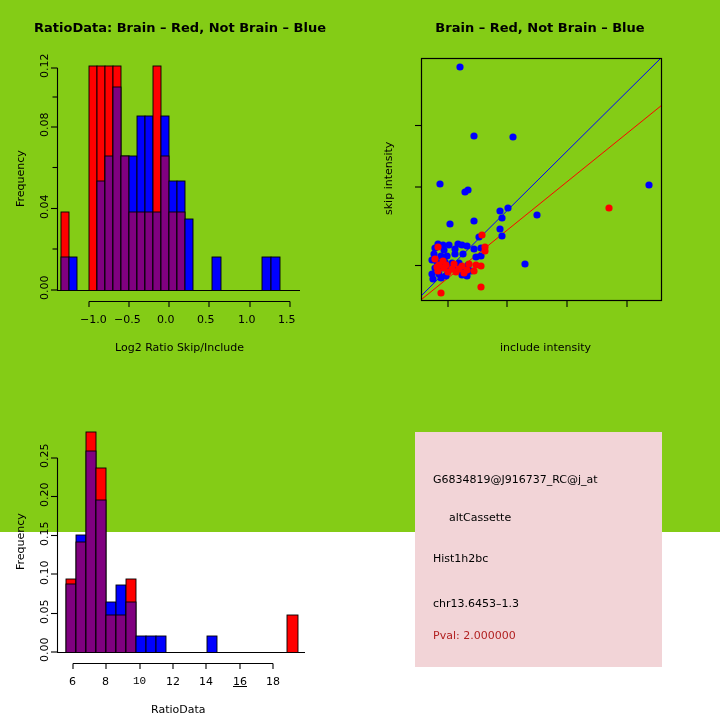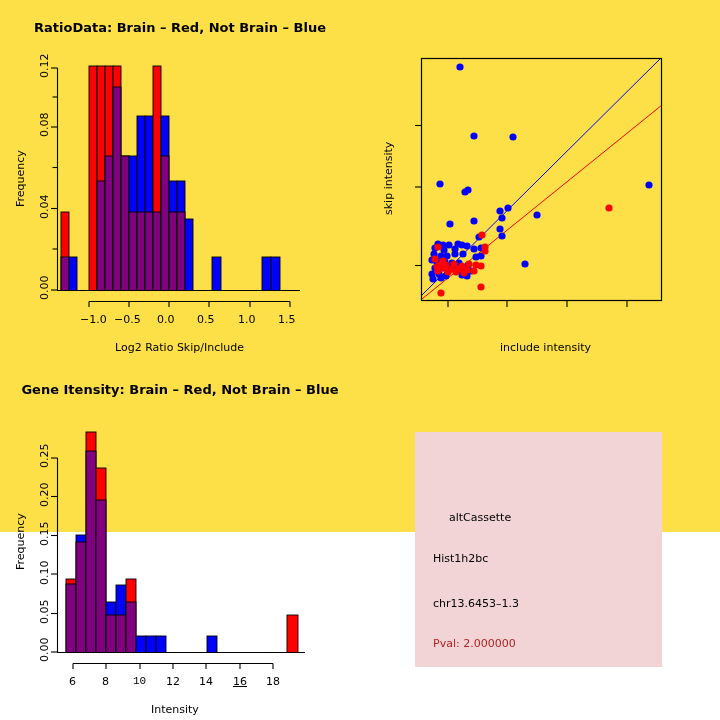--- a/index.html
+++ b/index.html
@@ -1,17 +1,17 @@
 <!DOCTYPE html>
 <html><head>
 <meta charset="utf-8">
 <style>
   html,body{margin:0;padding:0;background:#ffffff;}
   body{width:720px;height:720px;font-family:"DejaVu Sans",sans-serif;overflow:hidden;}
-  #root{position:relative;width:720px;height:532px;background:#fde047;}
+  #root{position:relative;width:720px;height:532px;background:#84cc16;}
   .panel{position:absolute;}
   .ttl{position:absolute;text-align:center;font-weight:bold;font-size:13px;color:#000;
        font-family:"DejaVu Sans",sans-serif;letter-spacing:0px;white-space:nowrap;}
   .axlab{position:absolute;font-size:11px;color:#000;white-space:nowrap;
          font-family:"DejaVu Sans",sans-serif;}
   .ticklab{position:absolute;font-size:11px;color:#000;white-space:nowrap;
            font-family:"DejaVu Sans",sans-serif;}
   .vrot{transform-origin:0 0;transform:rotate(-90deg);}
   svg{display:block;}
   .infobox{position:absolute;left:415px;top:432px;width:247px;height:235px;
@@ -116,20 +116,21 @@
     <div class="ticklab" style="left:197px;top:313px;">0.5</div>
     <div class="ticklab" style="left:238px;top:313px;">1.0</div>
     <div class="ticklab" style="left:278px;top:313px;">1.5</div>
 
     <div class="axlab" style="left:115px;top:341px;">Log2 Ratio Skip/Include</div>
     <div class="axlab vrot" style="left:14px;top:207px;">Frequency</div>
   </div>
 
   <div class="panel" style="left:360px;top:0;width:360px;height:360px;">
 
+    <div class="ttl" style="left:0;top:20px;width:360px;">Brain – Red, Not Brain – Blue</div>
 
     <svg width="360" height="360" viewBox="0 0 360 360">
 
       <rect x="61.5" y="58.5" width="240" height="242" fill="none" stroke="#000" stroke-width="1.2"></rect>
 
       <g stroke="#000" stroke-width="1.1" fill="none">
         <path d="M61.5,265.5 L55,265.5"></path>
         <path d="M61.5,187 L55,187"></path>
         <path d="M61.5,125.5 L55,125.5"></path>
       </g>
@@ -235,21 +236,20 @@
         <circle cx="81" cy="293" r="3.6"></circle>
       </g>
     </svg>
 
     <div class="axlab" style="left:140px;top:341px;">include intensity</div>
     <div class="axlab vrot" style="left:22px;top:215px;">skip intensity</div>
   </div>
 
   <div class="panel" style="left:0;top:360px;width:360px;height:360px;">
 
-    <div class="ttl" style="left:0;top:22px;width:360px;">Gene Itensity: Brain – Red, Not Brain – Blue</div>
 
     <svg width="360" height="360" viewBox="0 0 360 360">
 
       <g stroke="#000" stroke-width="1.1" fill="none">
         <path d="M57.5,98 L57.5,292"></path>
         <path d="M57.5,292 L51,292"></path>
         <path d="M57.5,253.5 L51,253.5"></path>
         <path d="M57.5,214 L51,214"></path>
         <path d="M57.5,175.5 L51,175.5"></path>
         <path d="M57.5,136.5 L51,136.5"></path>
@@ -311,24 +311,25 @@
     <div class="ticklab vrot" style="left:38px;top:108px;">0.25</div>
 
     <div class="ticklab" style="left:69px;top:315px;">6</div>
     <div class="ticklab" style="left:102px;top:315px;">8</div>
     <div class="ticklab" style="left:133px;top:315px;font-family:Liberation Mono, monospace;">10</div>
     <div class="ticklab" style="left:166px;top:315px;">12</div>
     <div class="ticklab" style="left:199px;top:315px;">14</div>
     <div class="ticklab" style="left:233px;top:315px;text-decoration:underline;">16</div>
     <div class="ticklab" style="left:266px;top:315px;">18</div>
 
-    <div class="axlab" style="left:151px;top:343px;">Intensity</div>
+    <div class="axlab" style="left:151px;top:343px;">RatioData</div>
     <div class="axlab vrot" style="left:14px;top:210px;">Frequency</div>
   </div>
 
   <div class="infobox">
+    <div class="infotxt" style="left:18px;top:41px;">G6834819@J916737_RC@j_at</div>
     <div class="infotxt" style="left:34px;top:79px;">altCassette</div>
     <div class="infotxt" style="left:18px;top:120px;">Hist1h2bc</div>
     <div class="infotxt" style="left:18px;top:165px;">chr13.6453–1.3</div>
-    <div class="infotxt pval" style="left:18px;top:197px;margin-top:8px;">Pval: 2.000000</div>
+    <div class="infotxt pval" style="left:18px;top:197px;">Pval: 2.000000</div>
   </div>
 
 </div>
 
 </body></html>

